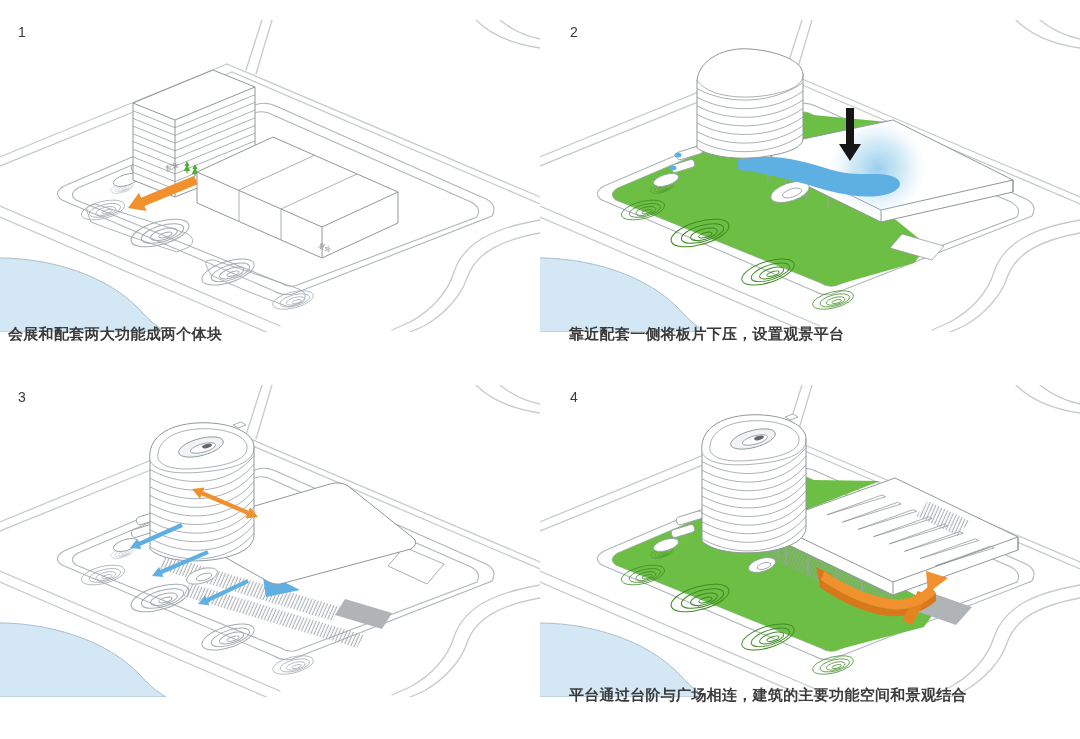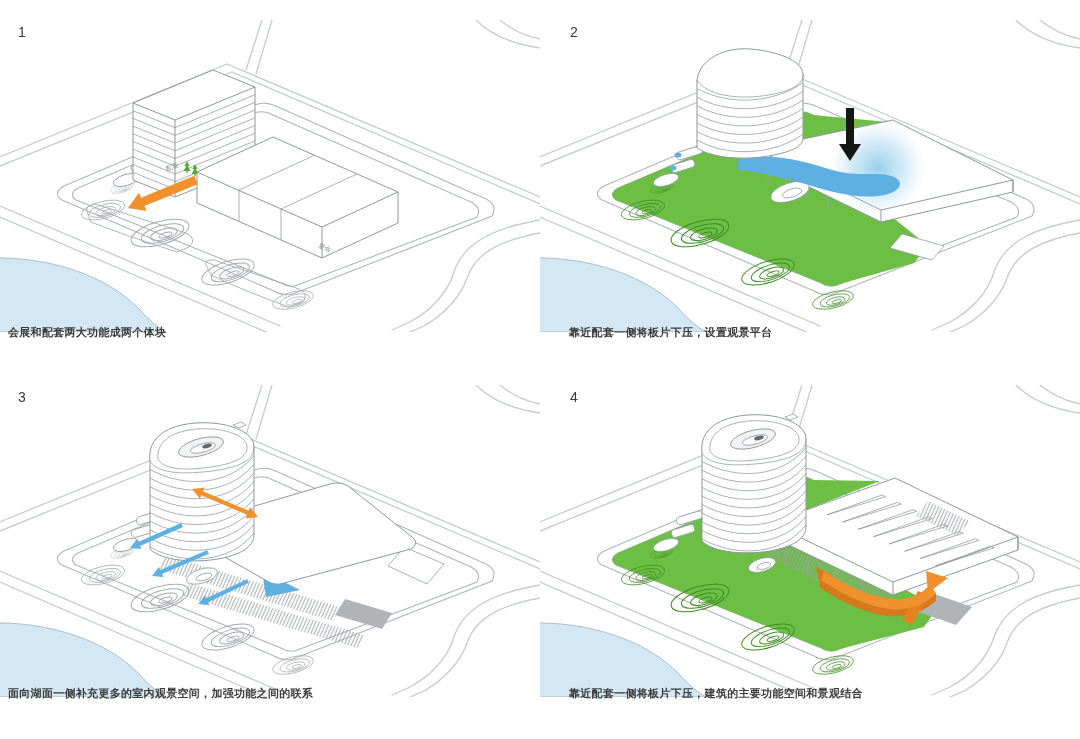--- a/index.html
+++ b/index.html
@@ -3,21 +3,21 @@
 <meta charset="utf-8">
 <style>
   html,body{margin:0;padding:0;background:#fff;}
   body{width:1080px;height:739px;font-family:"Liberation Sans",sans-serif;}
   .page{position:relative;width:1080px;height:739px;background:#fff;overflow:hidden;}
   .grid{display:grid;grid-template-columns:540px 540px;grid-template-rows:369px 370px;width:100%;height:100%;}
   .cell{position:relative;}
   .panel-number{position:absolute;top:24px;left:18px;font-size:14px;color:var(--text,#3a3a3a);}
   .cell.right .panel-number{left:30px;}
   .cell.row2 .panel-number{top:20px;}
-  .caption{position:absolute;left:8px;top:325px;font-size:11px;font-weight:600;color:var(--text,#3a3a3a);letter-spacing:.3px;white-space:nowrap;}
+  .caption{position:absolute;left:8px;top:325px;font-size:15px;font-weight:600;color:var(--text,#3a3a3a);letter-spacing:.3px;white-space:nowrap;}
   .cell.right .caption{left:29px;}
   .cell.row2 .caption{top:317px;}
   svg.diagram{position:absolute;left:0;top:20px;}
   .cell.row2 svg.diagram{top:16px;}
 
   
   .road{stroke:var(--line-gray,#C6CBCE);stroke-width:1.3;fill:none;stroke-linecap:round;}
   .parcel{stroke:#AFB6BB;stroke-width:1.1;fill:none;}
   .lake{fill:var(--lake-blue,#D3E8F4);stroke:#A8BFCA;stroke-width:1;}
   .ln{stroke:var(--building-line,#8F979C);stroke-width:1;fill:none;stroke-linejoin:round;}
@@ -223,21 +223,20 @@
           <ellipse cx="202" cy="191" rx="16" ry="7" transform="rotate(-17 202 191)" class="fw ln thin"></ellipse>
           <ellipse cx="204" cy="192" rx="8" ry="3.2" transform="rotate(-17 204 192)" class="fw ln thin"></ellipse>
         </g>
         <g class="bluefill">
           <polygon points="181.1,138 138.3,156.9 137,153.9 130,163 141.4,163.9 140.1,160.9 182.9,142"></polygon>
           <polygon points="207.1,165.2 160.3,185.1 159,182.1 152,191 163.4,192.1 162.1,189.1 208.9,168.8"></polygon>
           <polygon points="247.1,194.2 206.3,213.2 205,210.2 198,219 209.4,220.2 208.1,217.2 248.9,197.8"></polygon>
         </g>
         <polygon class="orangefill" points="192,104 199.9,113.8 201.4,110.2 247,129.8 245.5,133.4 258,132 250.1,122.2 248.6,125.8 203,106.2 204.5,102.6"></polygon>
       </svg>
-      <div class="caption">面向湖面一侧补充更多的室内观景空间，加强功能之间的联系</div>
     </div>
 
     <div class="cell row2 right">
       <div class="panel-number">4</div>
       <svg class="diagram" width="540" height="312" viewBox="0 0 540 312">
         <use href="#basemap"></use>
         <path class="greenfill" d="M78,168 L252,94 Q263,89 273,95 L340,96 L230,139 L352,198 L366,205 L398,222 L384,242 L300,264 Q290,269 281,263 L76,180 Q68,174 78,168 Z"></path>
         <g class="swirl-green">
             <use href="#swirlset"></use>
           </g>
@@ -268,17 +267,17 @@
           <polygon fill="#E58320" points="378,206 388,210 372,240 362,235"></polygon>
           <path class="orangefill" d="M284,186 C305,200 330,212 352,214 C368,216 380,210 390,200 L396,208 C384,220 368,226 350,224 C326,221 300,208 281,195 Z"></path>
           <polygon class="orangefill" points="386,186 408,193 388,208"></polygon>
         </g>
         <use href="#towerC" transform="translate(12,-8)"></use>
         <g>
           <ellipse cx="222" cy="180" rx="14" ry="6.5" transform="rotate(-17 222 180)" class="fw ln thin"></ellipse>
           <ellipse cx="224" cy="181" rx="7" ry="3" transform="rotate(-17 224 181)" class="fw ln thin"></ellipse>
         </g>
       </svg>
-      <div class="caption">靠近配套一侧将板片下压，建筑的主要功能空间和景观结合</div>
+      <div class="caption">平台通过台阶与广场相连，建筑的主要功能空间和景观结合</div>
     </div>
 
   </div>
 </div>
 
 </body></html>

